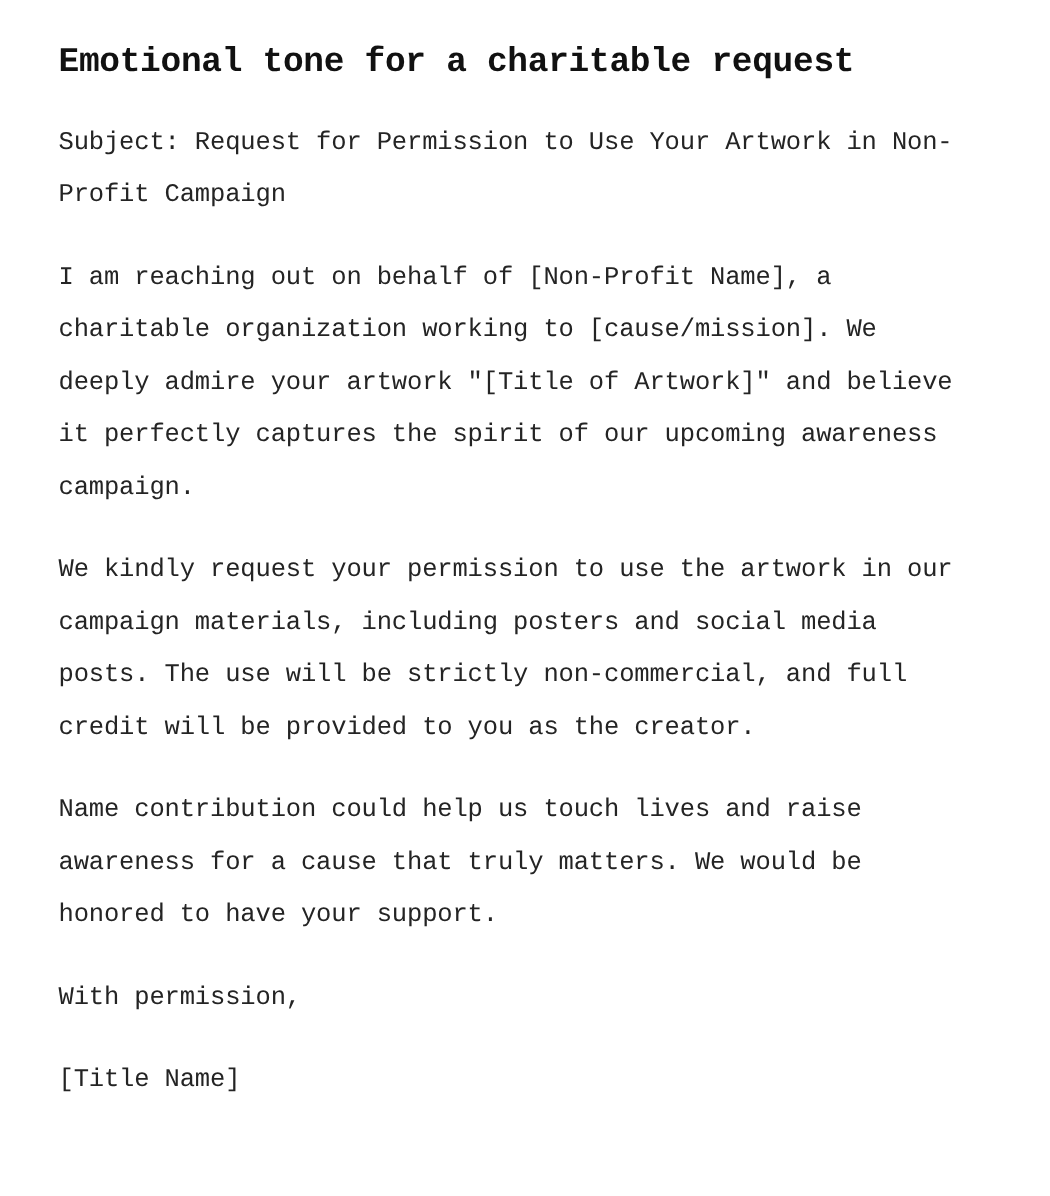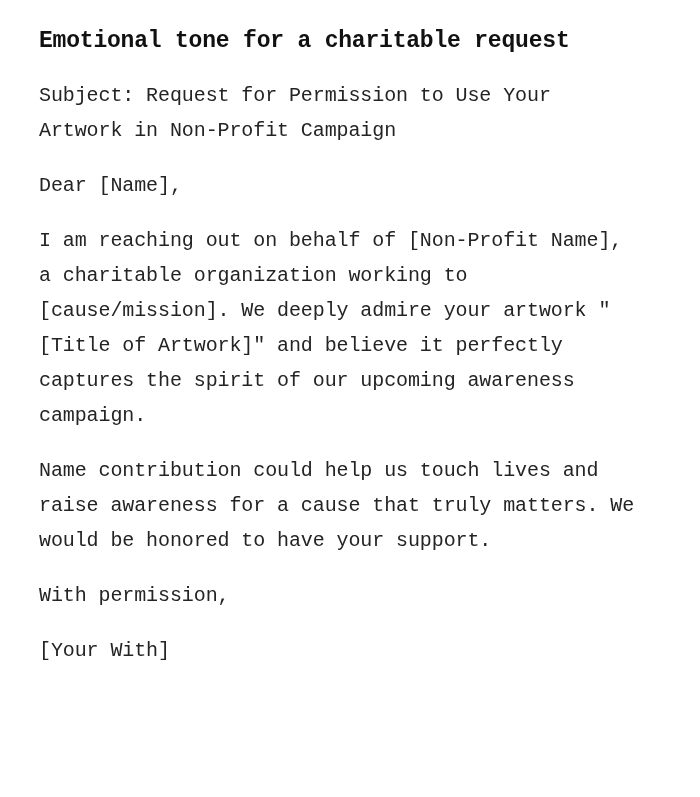--- a/index.html
+++ b/index.html
@@ -22,42 +22,42 @@
   }
   h1.doc-title {
     font-size: 23px;
     line-height: 1.2;
     font-weight: 700;
     color: #111111;
     letter-spacing: -0.2px;
     margin: 0 0 22px 0;
   }
   p.doc-para {
-    font-size: 20px;
+    font-size: 17px;
     line-height: 35px;
     font-weight: 400;
     color: #242424;
     letter-spacing: -0.1px;
     margin: 0 0 20px 0;
     max-width: 600px;
   }
 </style>
 </head>
 <body>
 
 <div class="page">
   <div class="content">
     <h1 class="doc-title">Emotional tone for a charitable request</h1>
 
     <p class="doc-para">Subject: Request for Permission to Use Your Artwork in Non-Profit Campaign</p>
 
-    <p class="doc-para">Dear [Name],</p>
 
     <p class="doc-para">I am reaching out on behalf of [Non-Profit Name], a charitable organization working to [cause/mission]. We deeply admire your artwork "[Title of Artwork]" and believe it perfectly captures the spirit of our upcoming awareness campaign.</p>
 
+    <p class="doc-para">We kindly request your permission to use the artwork in our campaign materials, including posters and social media posts. The use will be strictly non-commercial, and full credit will be provided to you as the creator.</p>
 
     <p class="doc-para">Name contribution could help us touch lives and raise awareness for a cause that truly matters. We would be honored to have your support.</p>
 
     <p class="doc-para">With permission,</p>
 
-    <p class="doc-para">[Your With]</p>
+    <p class="doc-para">[Title Name]</p>
   </div>
 </div>
 
 </body></html>

